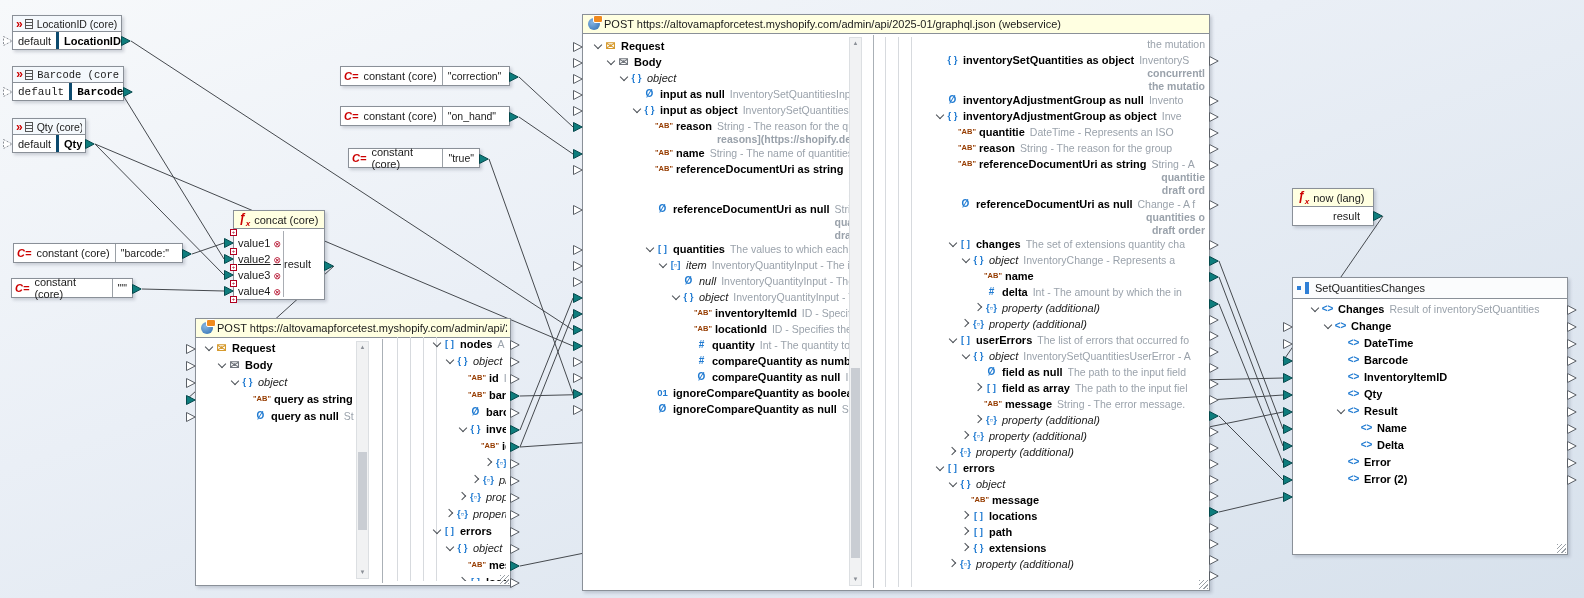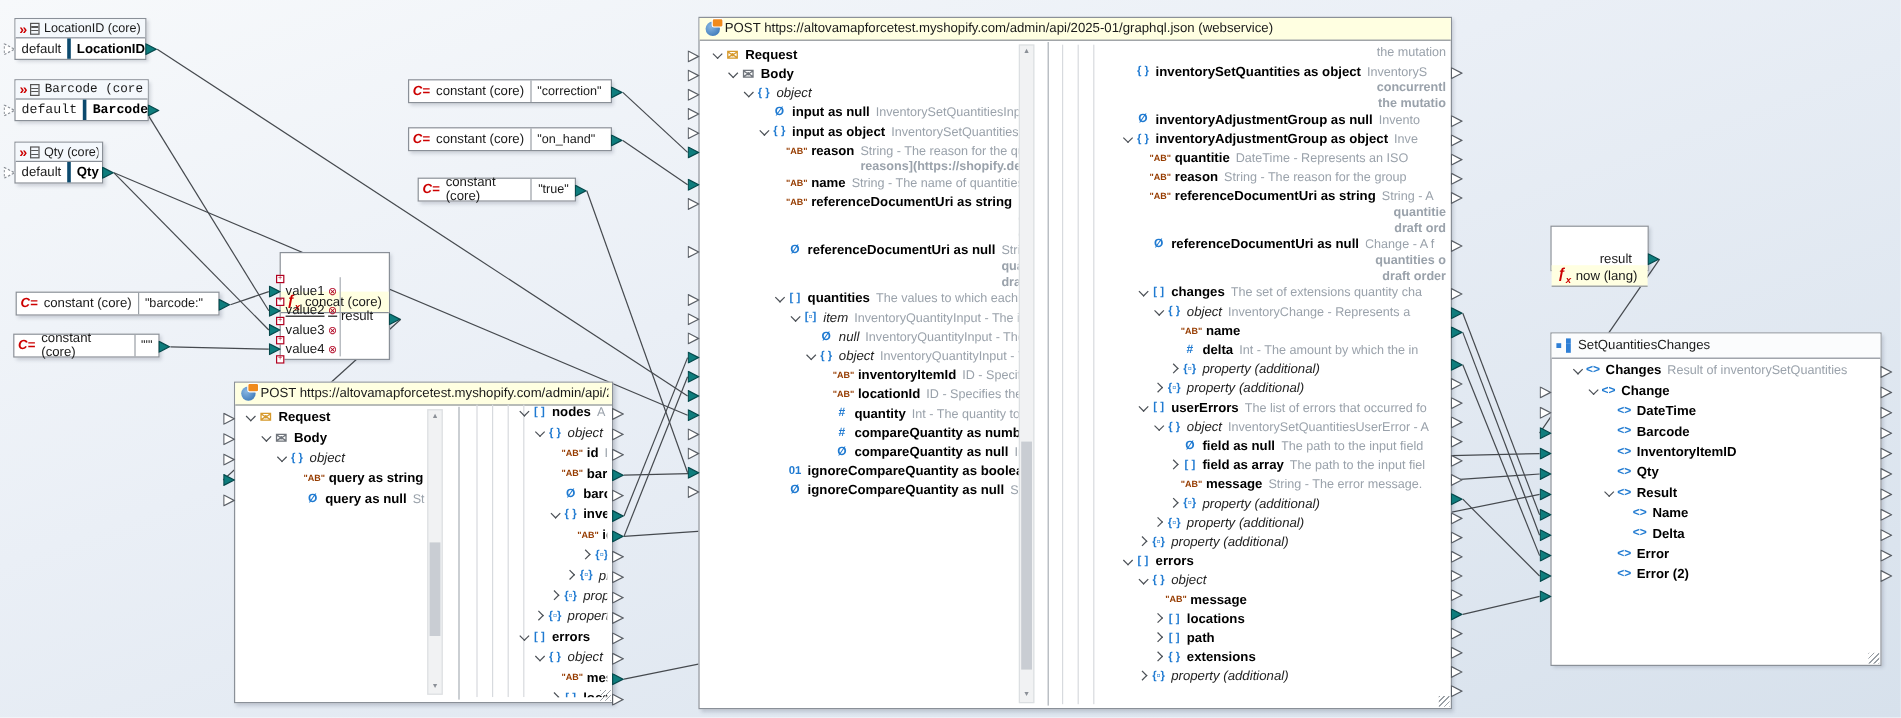--- a/index.html
+++ b/index.html
@@ -9,21 +9,21 @@
   #wires{position:absolute;left:0;top:0;width:1584px;height:598px;z-index:1;}
   #wires line{stroke:#45494e;stroke-width:1;}
   .comp{position:absolute;background:#fff;border:1px solid #8a9098;z-index:2;
     box-shadow:2px 2px 3px rgba(60,70,90,.22);font-size:11px;color:#1a1a1a;}
   
   .iohead{height:16px;background:#f4f8fc;border-bottom:1px solid #8a9098;display:flex;
     align-items:center;padding:0 3px;white-space:nowrap;overflow:hidden;font-size:10.5px;}
   .wshead{height:19px;background:#ffffe1;border-bottom:1px solid #8a9098;display:flex;
     align-items:center;padding:0 3px;white-space:nowrap;overflow:hidden;}
   .fnhead{height:18px;background:#ffffe1;border-bottom:1px solid #8a9098;display:flex;
-    align-items:center;padding:0 4px;white-space:nowrap;overflow:hidden;margin-top:32px;}
+    align-items:center;padding:0 4px;white-space:nowrap;overflow:hidden;}
   .tgthead{height:21px;background:#fbfcfd;border-bottom:1px solid #8a9098;display:flex;
     align-items:center;padding:0 4px;white-space:nowrap;overflow:hidden;}
   
   .iorow{display:flex;height:17px;align-items:center;}
   .iorow .c1{padding:0 5px;border-right:3px solid #0c4a6e;height:100%;display:flex;align-items:center;}
   .iorow .c2{padding:0 5px;}
   
   .const{display:flex;align-items:center;height:20px;padding-left:3px;}
   .const .lab{padding:0 5px 0 3px;}
   .const .val{border-left:1px solid #9aa0a6;padding:0 5px;height:100%;display:flex;align-items:center;font-size:10.5px;}

